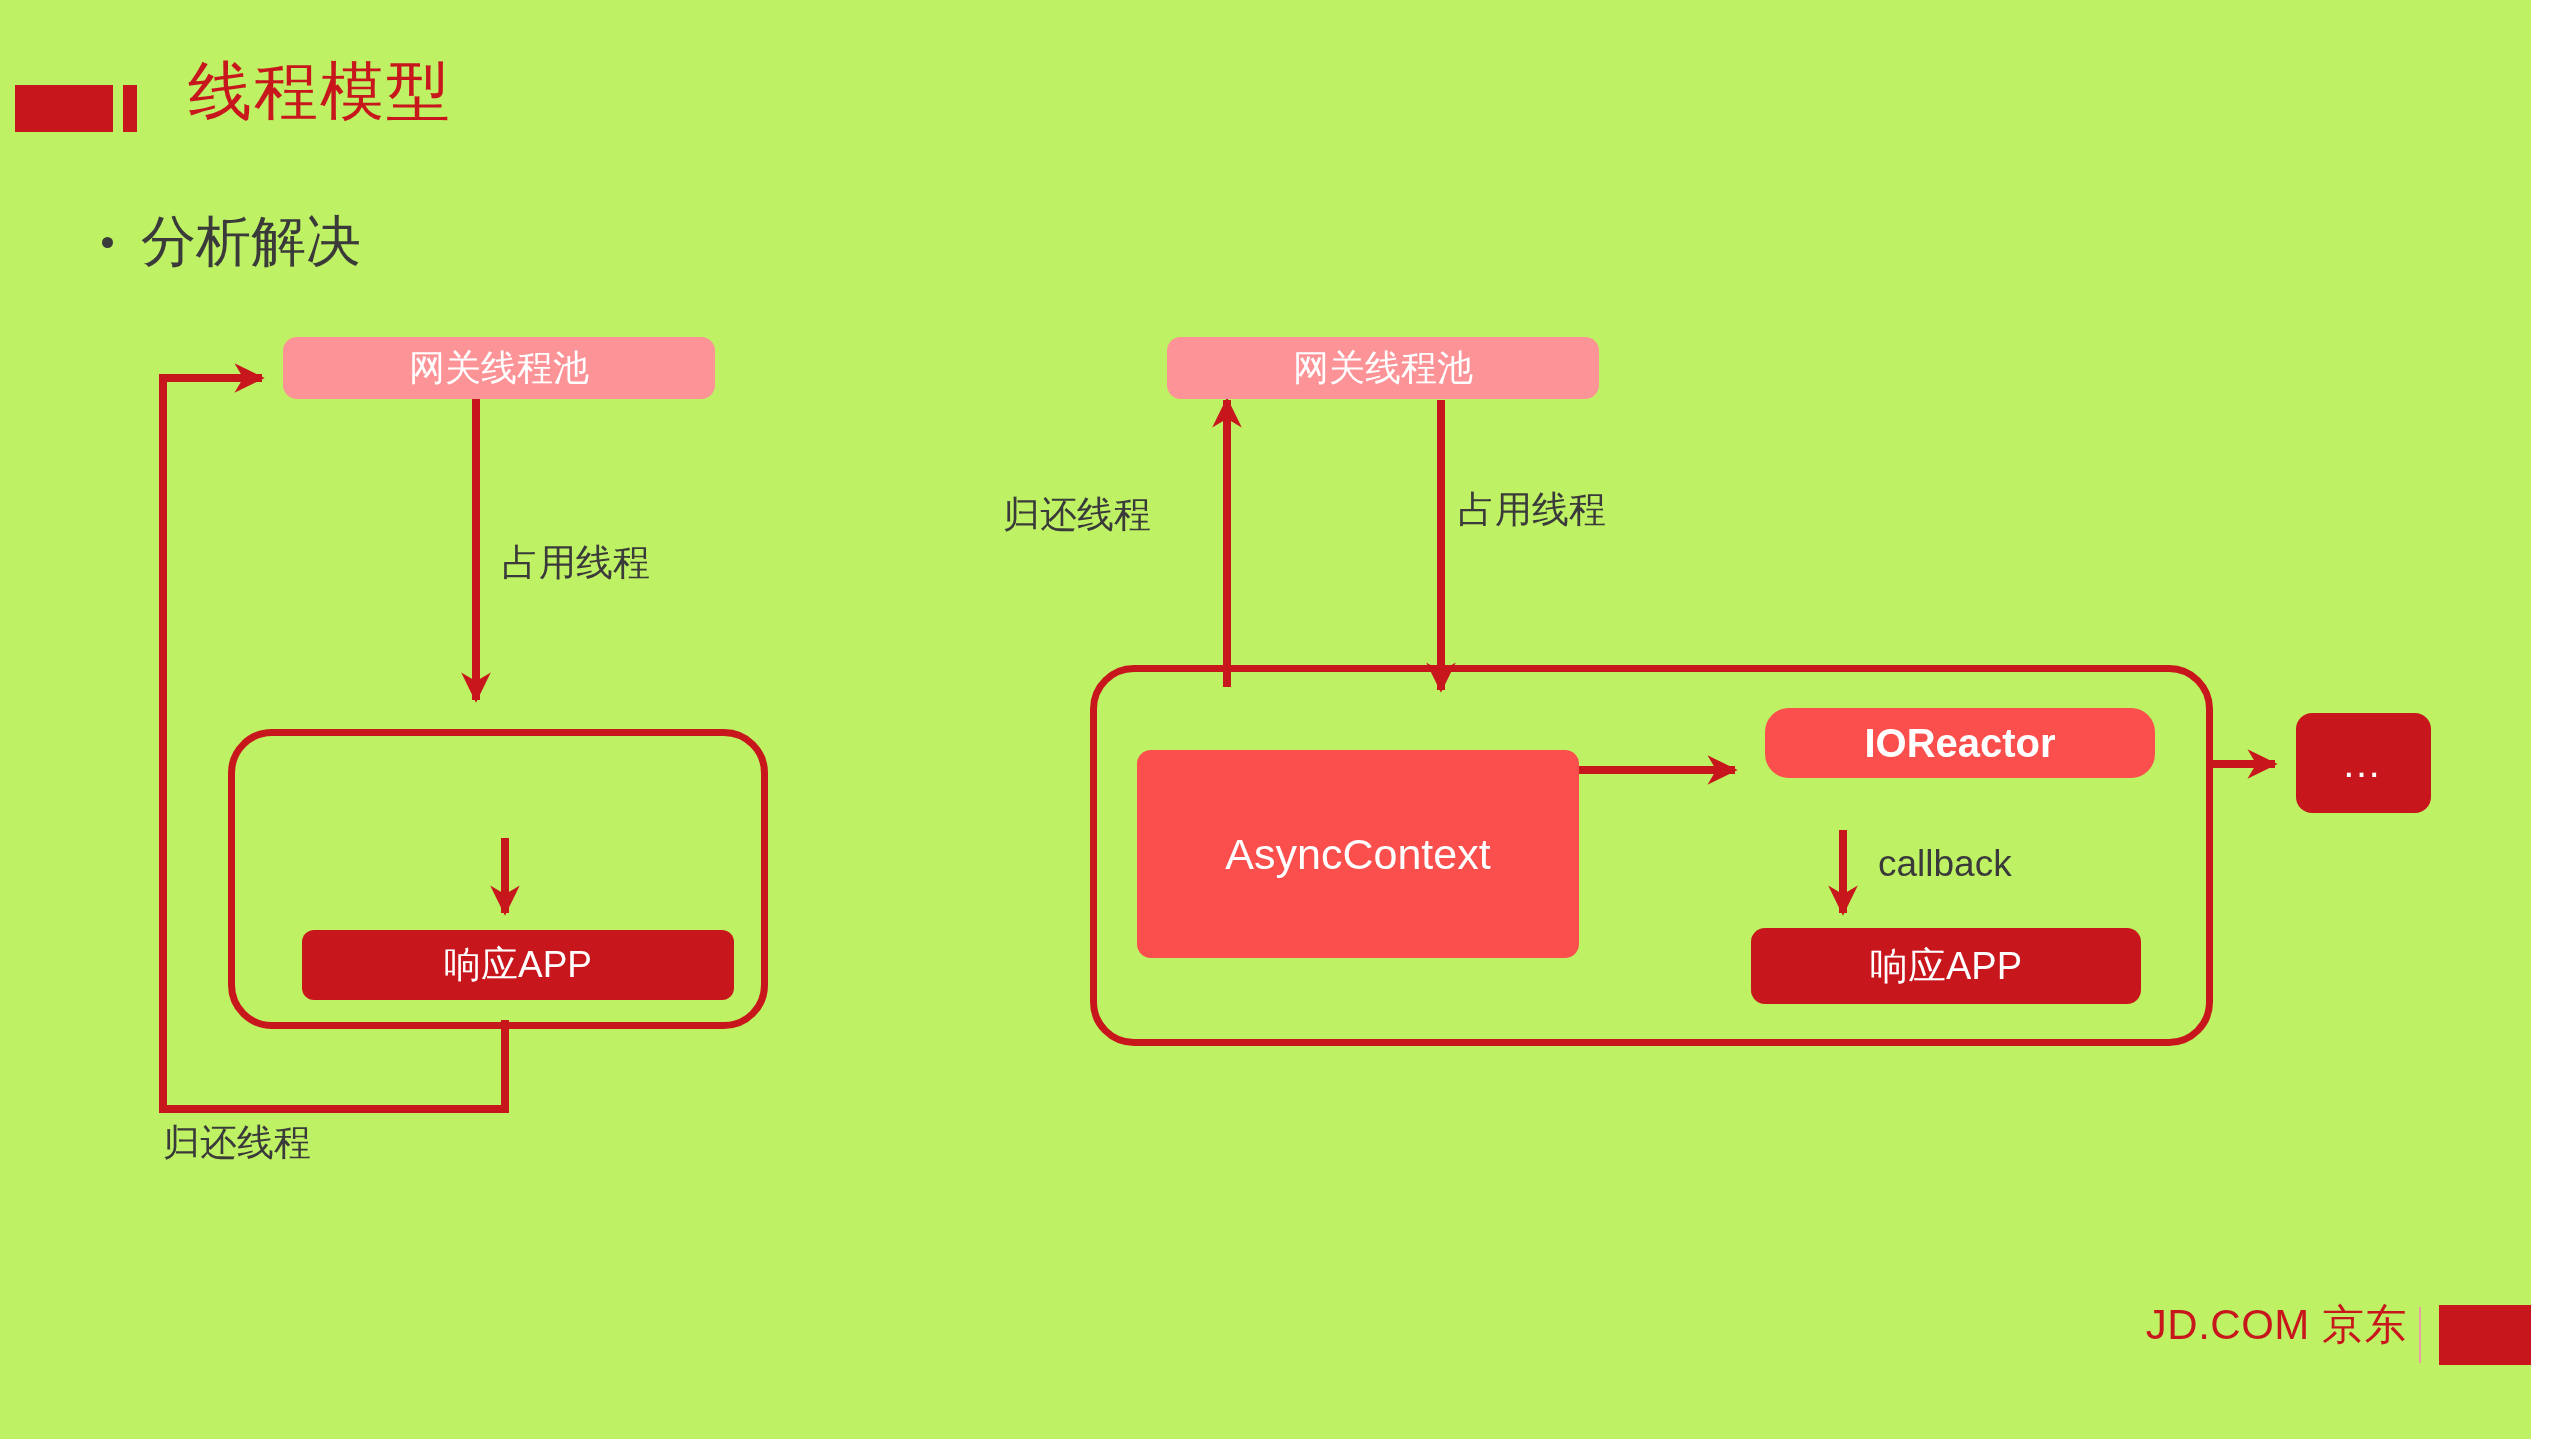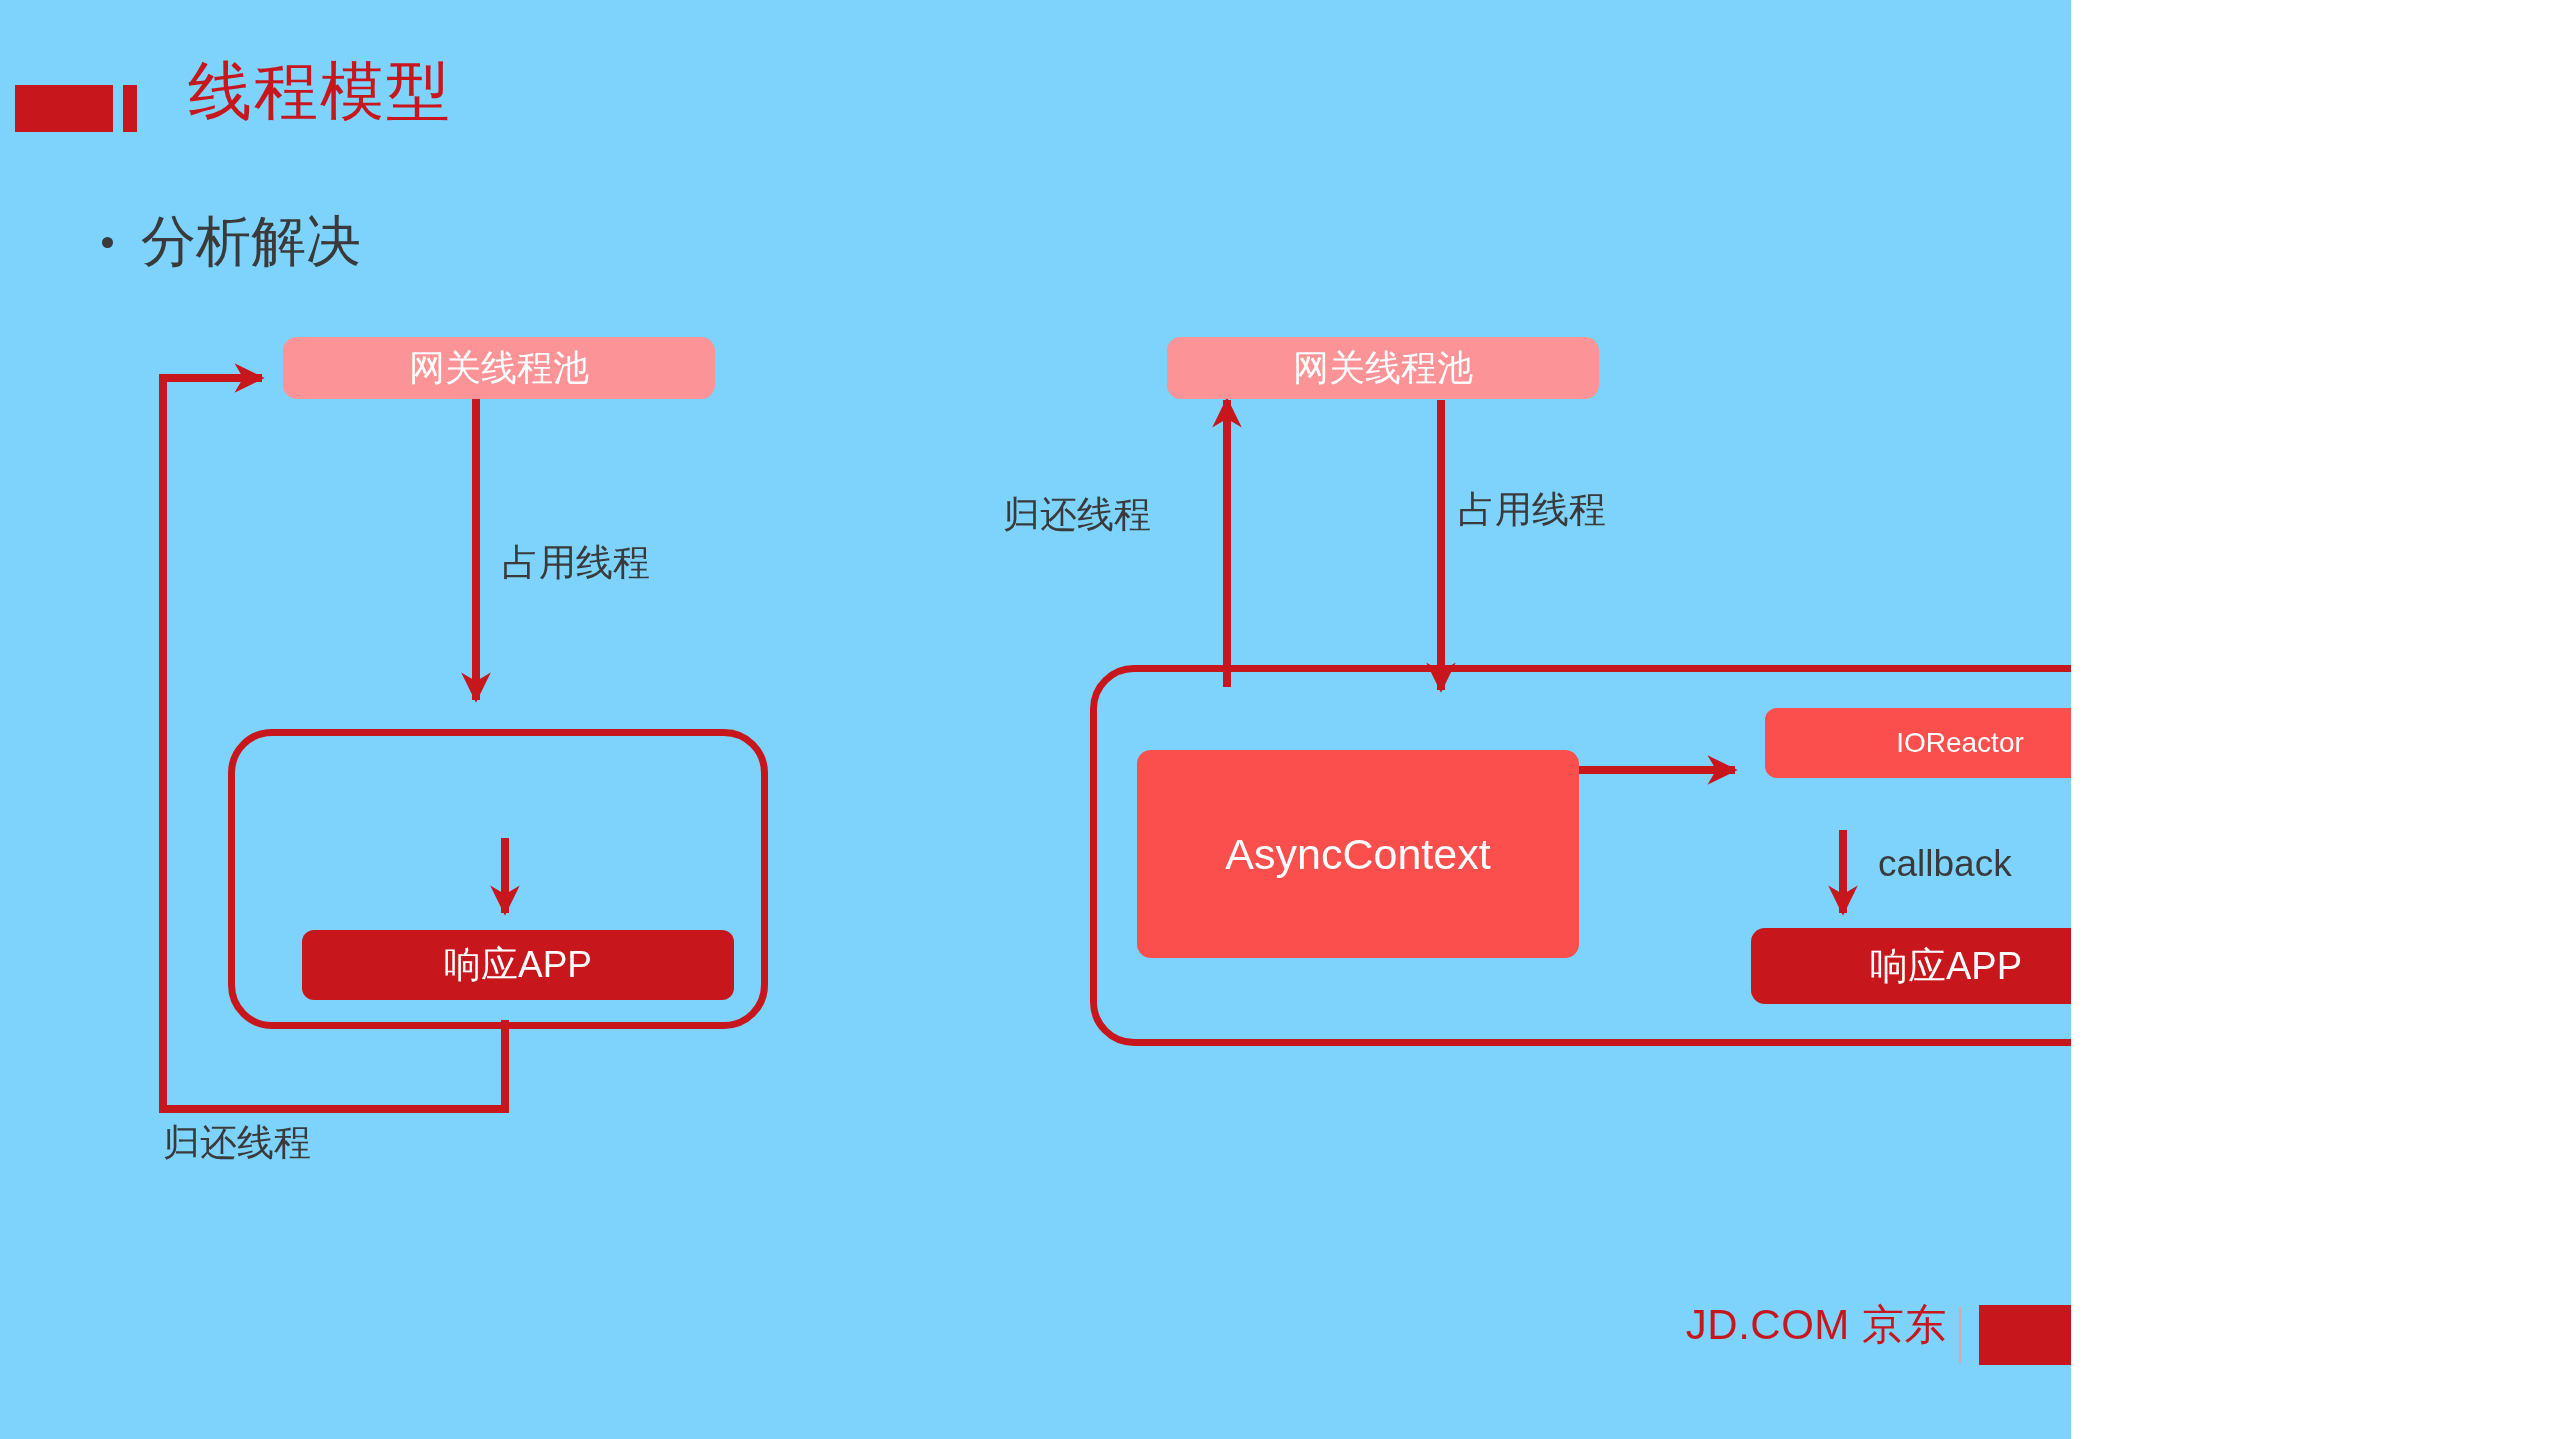--- a/index.html
+++ b/index.html
@@ -5,23 +5,23 @@
   html, body {
     margin: 0;
     padding: 0;
     background: #ffffff;
   }
   body {
     font-family: "Liberation Sans", sans-serif;
   }
   #slide {
     position: relative;
-    width: 2071px;
+    width: 2531px;
     height: 1439px;
-    background: #7dd3fc;
+    background: #bef264;
     overflow: hidden;
   }
 
   
   .title-bar-wrap {
     position: absolute;
     left: 15px;
     top: 85px;
     display: flex;
     align-items: center;
@@ -208,21 +208,21 @@
   <div class="edge-label" style="left:1003px; top:490px;">归还线程</div>
 
   <div class="edge-label" style="left:1458px; top:485px;">占用线程</div>
 
   <div class="group-box" style="left:1090px; top:665px; width:1123px; height:381px;"></div>
 
   <div class="node node-red" style="left:1122px; top:750px; width:442px; height:208px; border-radius:14px; font-size:43px;">
     <span>AsyncContext</span>
   </div>
 
-  <div class="node node-red" style="left:1750px; top:708px; width:390px; height:70px; border-radius:12px; font-size:28px;">
+  <div class="node node-red" style="left:1750px; top:708px; width:390px; height:70px; border-radius:24px; font-size:40px;font-weight:bold;">
     <span>IOReactor</span>
   </div>
 
   <div class="edge-label" style="left:1878px; top:843px;">callback</div>
 
   <div class="node node-darkred" style="left:1736px; top:928px; width:390px; height:76px; border-radius:14px; font-size:38px;">
     <span>响应APP</span>
   </div>
 
   <div class="node node-darkred" style="left:2281px; top:713px; width:135px; height:100px; border-radius:16px;">

